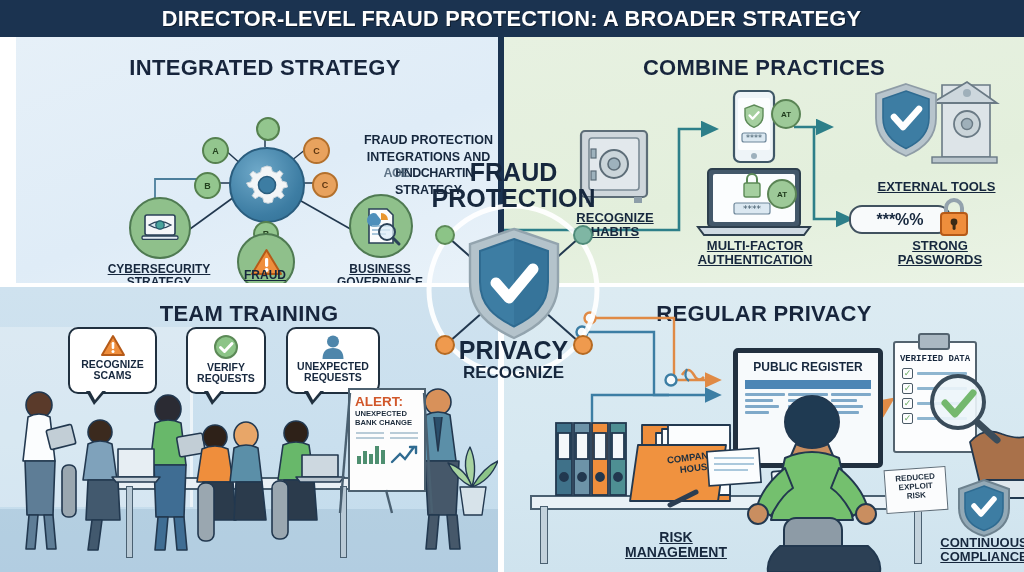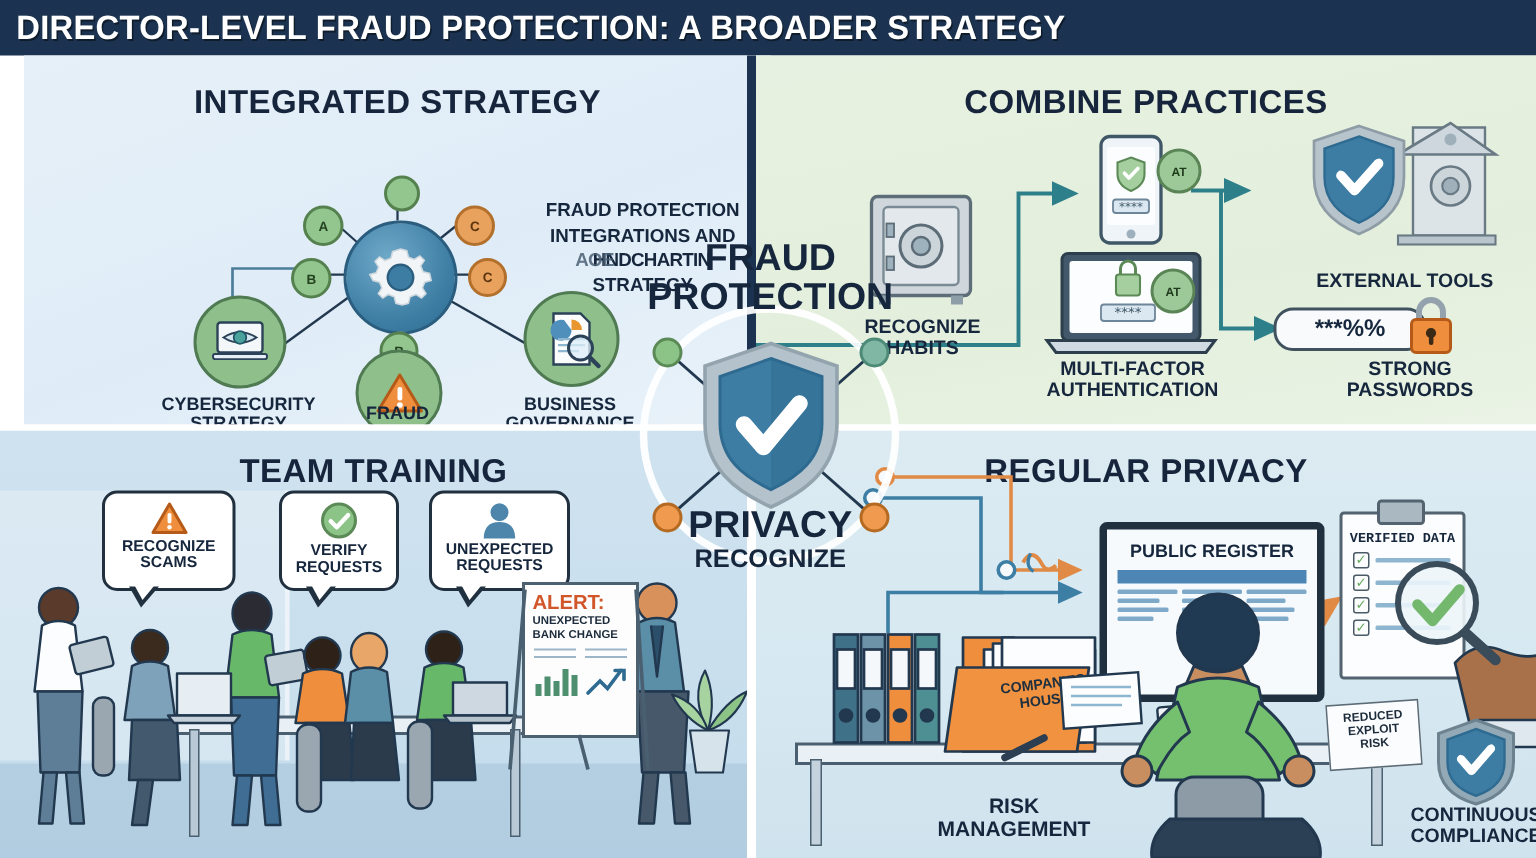--- a/index.html
+++ b/index.html
@@ -6,21 +6,21 @@
   body{font-family:"Liberation Sans","DejaVu Sans",sans-serif;}
   #infographic{
     position:relative;width:1024px;height:572px;overflow:hidden;
     background:#ffffff;
   }
 
   
   .header{
     position:absolute;left:0;top:0;width:1024px;height:37px;
     background:#1b3350;
-    display:flex;align-items:center;justify-content:flex-start;
+    display:flex;align-items:center;justify-content:center;
   }
   .header-title{
     color:#ffffff;font-weight:bold;font-size:22.5px;letter-spacing:.2px;
     text-shadow:1px 1px 0 rgba(0,0,0,.45);
     white-space:nowrap;transform:scaleX(.97);
   }
 
   
   .quad{position:absolute;overflow:hidden;}
   #q-tl{left:16px;top:37px;width:498px;height:246px;
@@ -36,21 +36,21 @@
   .hdivider{position:absolute;left:0;top:283px;width:1024px;height:4px;background:#ffffff;}
   .vdivider-bot{position:absolute;left:498px;top:287px;width:5px;height:285px;background:#ffffff;opacity:.85;}
 
   .quad-title{
     position:absolute;width:100%;text-align:center;
     font-weight:bold;font-size:22px;color:#17253c;letter-spacing:.3px;
   }
 
   
   .lbl{position:absolute;text-align:center;font-weight:bold;color:#16273d;
-       line-height:1.1;font-size:12px;}
+       line-height:1.1;font-size:12px;text-decoration:underline;}
   .circ-icon{position:absolute;border-radius:50%;background:#8fc08b;
        border:2px solid #4f7a52;display:flex;align-items:center;justify-content:center;}
   .node{position:absolute;border-radius:50%;display:flex;align-items:center;
        justify-content:center;font-size:9px;font-weight:bold;}
   .node.green{background:#93c68e;border:2px solid #55814f;color:#24421f;}
   .node.orange{background:#e8a25e;border:2px solid #b3702c;color:#5c3510;}
   svg{display:block;overflow:visible;}
 
   
   #center{position:absolute;left:411px;top:160px;width:205px;height:235px;z-index:40;}

